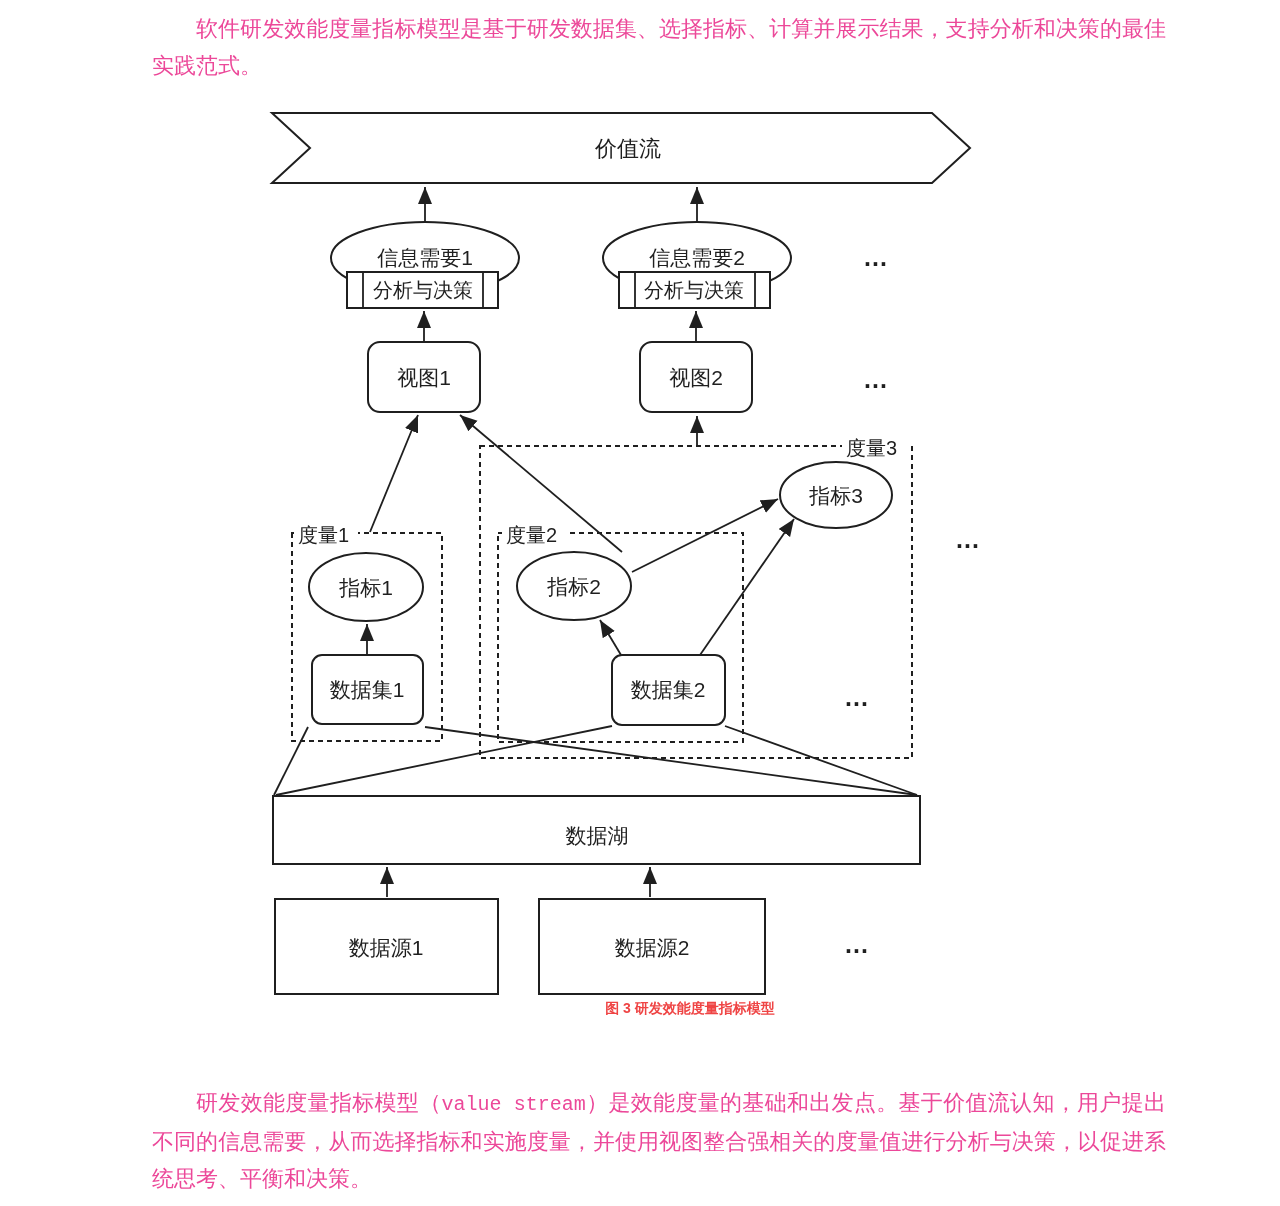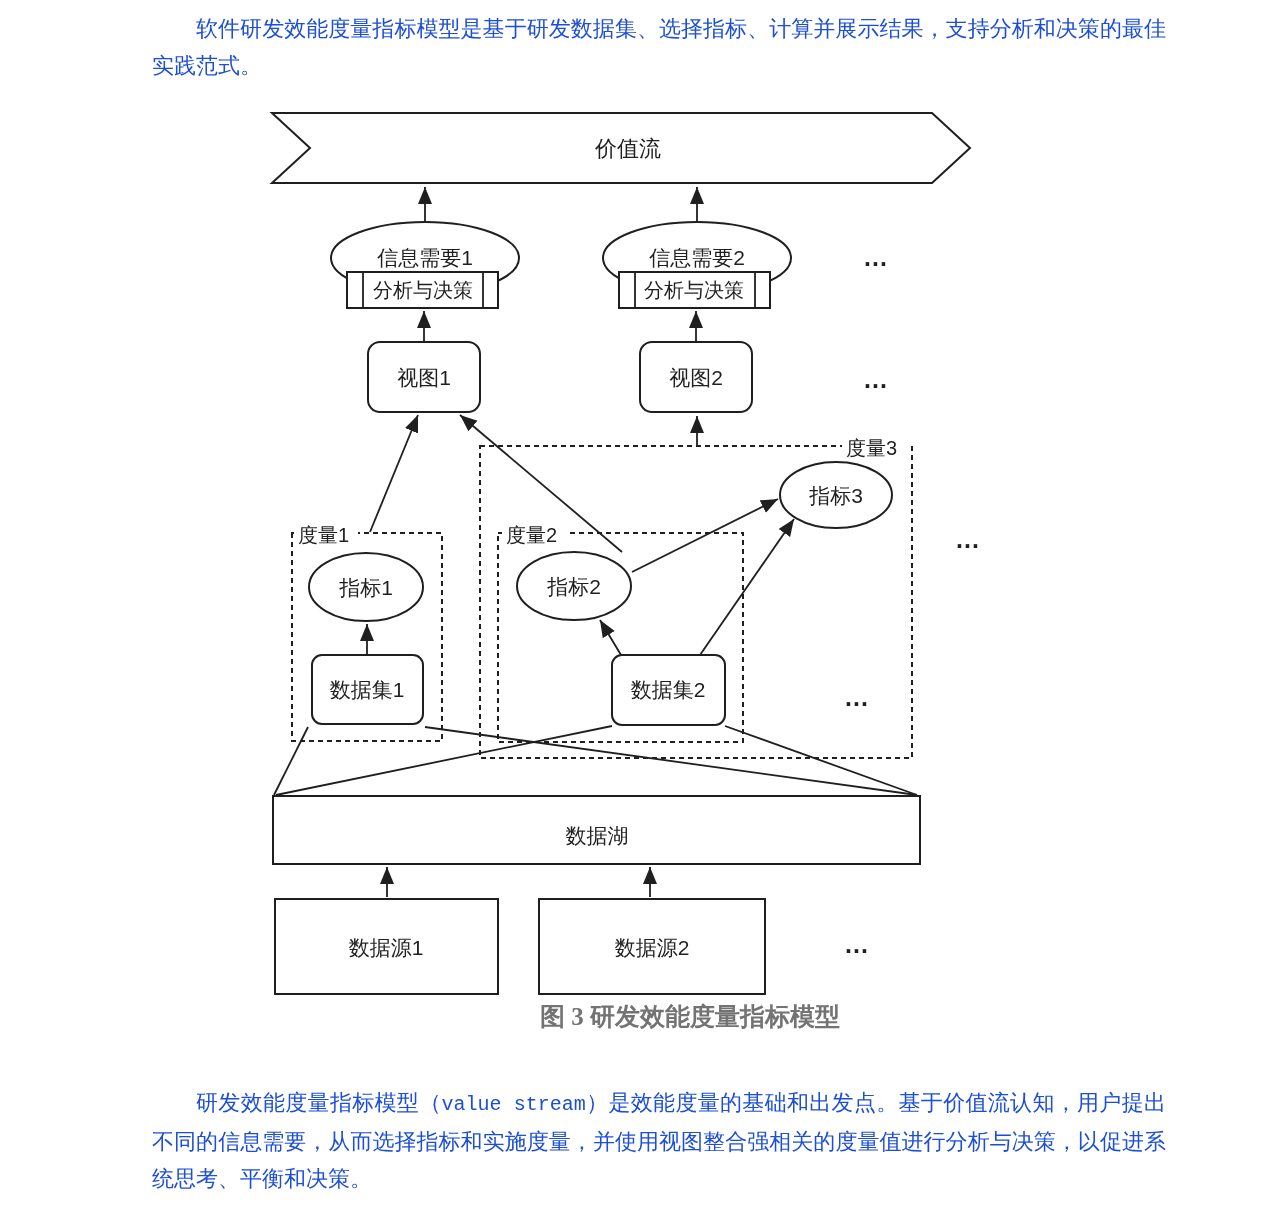--- a/index.html
+++ b/index.html
@@ -1,24 +1,24 @@
 <!DOCTYPE html>
 <html><head>
 <meta charset="utf-8">
 <style>
   html,body{margin:0;padding:0;background:#ffffff;}
   .page{position:relative;width:1280px;height:1206px;background:#ffffff;overflow:hidden;
         font-family:"Liberation Sans",sans-serif;color:#1f1f1f;}
   .para{position:absolute;left:152px;width:1014px;font-family:"Liberation Serif",serif;
-        font-size:22px;line-height:37px;text-indent:2em;color:#1d4ed8;text-align:justify;}
+        font-size:22px;line-height:37px;text-indent:2em;color:#ec4899;text-align:justify;}
   .para .code{font-family:"Liberation Mono",monospace;font-size:20px;margin-top:20px;}
   #para1{top:10px;}
   #para2{top:1084px;}
   .caption{position:absolute;left:250px;top:1000px;width:880px;text-align:center;
-           font-weight:bold;font-size:25px;color:#737373;font-family:Liberation Serif, serif;}
+           font-weight:bold;font-size:14px;color:#ef4444;}
   svg{position:absolute;left:0;top:0;}
   .shape{fill:#ffffff;stroke:#1f1f1f;stroke-width:2;}
   .dashed{fill:none;stroke:#1f1f1f;stroke-width:2;stroke-dasharray:5 4;}
   .ln{stroke:#1f1f1f;stroke-width:1.8;fill:none;}
   .arrow{marker-end:url(#ah);}
   .lbl{font-family:"Liberation Sans",sans-serif;font-size:21px;fill:#1f1f1f;text-anchor:middle;}
   .lbl-s{font-size:20px;}
   .mlabel{font-family:"Liberation Sans",sans-serif;font-size:20px;fill:#1f1f1f;text-anchor:start;}
   .dots{font-family:"Liberation Sans",sans-serif;font-size:25px;font-weight:bold;fill:#1f1f1f;
         text-anchor:middle;letter-spacing:1px;}

